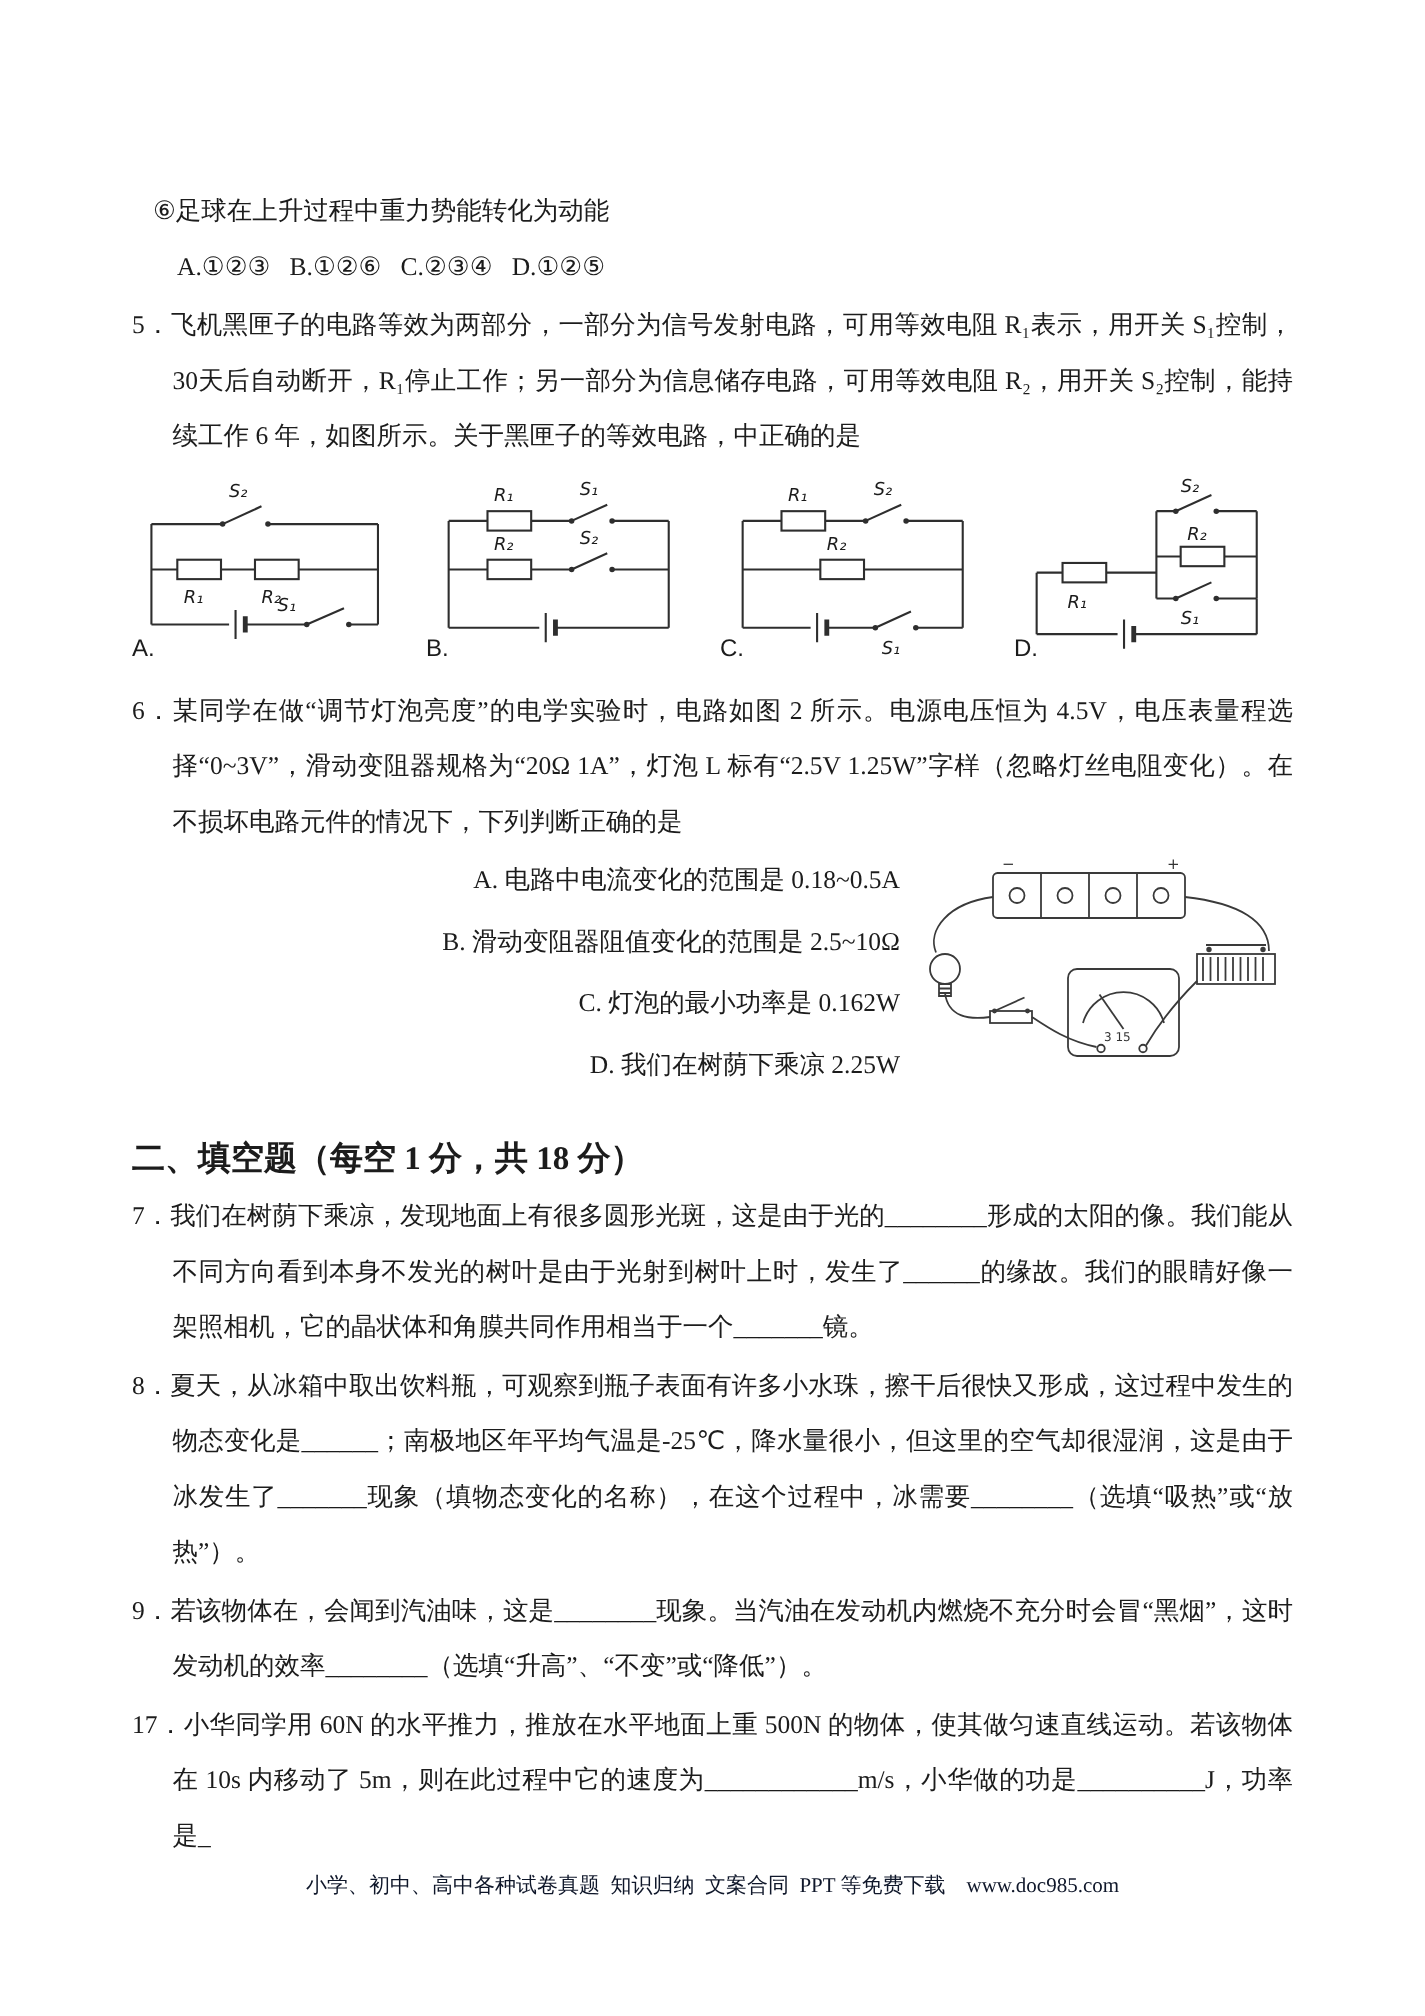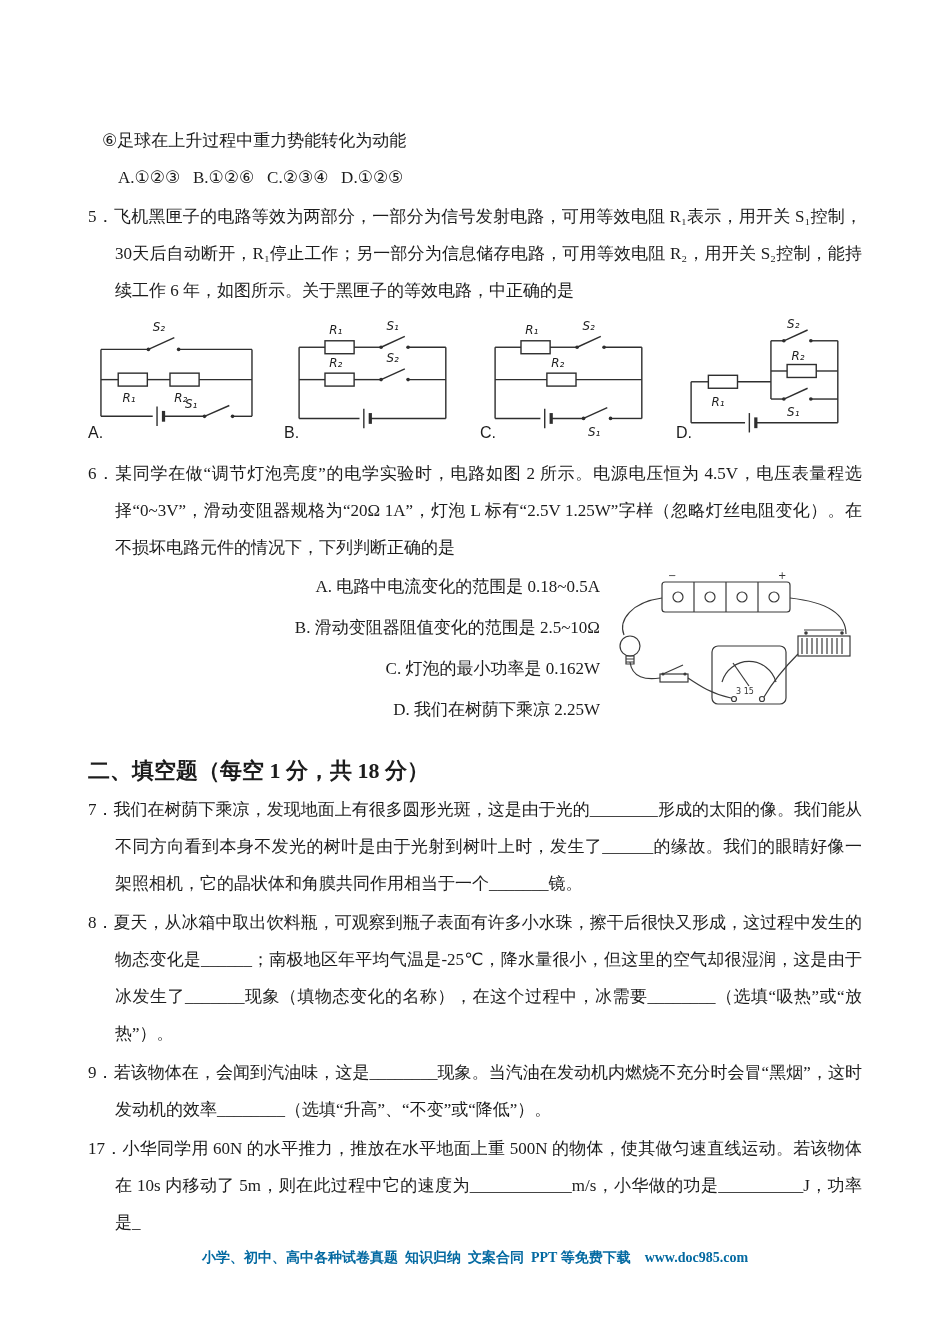--- a/index.html
+++ b/index.html
@@ -18,21 +18,21 @@
   .diagrams { display:flex; gap:10px; margin:8px 0 2px 0; }
   .diagram { flex:1; display:flex; flex-direction:column; }
   .dletter { font-size:16px; line-height:16px; margin-top:-14px; text-align:left; font-family:"Liberation Sans",sans-serif; }
   .q6 { margin-top:14px; }
   .q6-body { display:flex; align-items:flex-start; }
   .q6-options { flex:1; padding-left:27px; }
   .opt { line-height:41px; text-align:right; }
   .q6-figure { width:262px; margin-top:2px; }
   .section-title { font-size:22px; font-weight:bold; line-height:37px; margin-top:20px; }
   .footer { position:absolute; left:0; bottom:76px; width:100%; text-align:center;
-            font-size:14px; color:#0369a1; line-height:20px;font-weight:bold; }
+            font-size:14px; color:#0f172a; line-height:20px; }
   
   .ckt path, .ckt line, .ckt rect { fill:none; stroke:#2e2e2e; stroke-width:1.3px; }
   .ckt .thick { stroke-width:3px; }
   .ckt .node { fill:#2e2e2e; stroke:none; }
   .ckt text { font-family:"DejaVu Sans",sans-serif; font-size:11px; font-style:italic; fill:#1c1c1c; }
   
   .sketch path, .sketch rect, .sketch line, .sketch circle { fill:none; stroke:#3a3a3a; stroke-width:1.2px; }
   .sketch .dot { fill:#3a3a3a; stroke:none; }
   .sketch text { font-family:"DejaVu Sans",sans-serif; font-size:10px; fill:#333; }
   .sketch .tiny { font-size:8px; }

